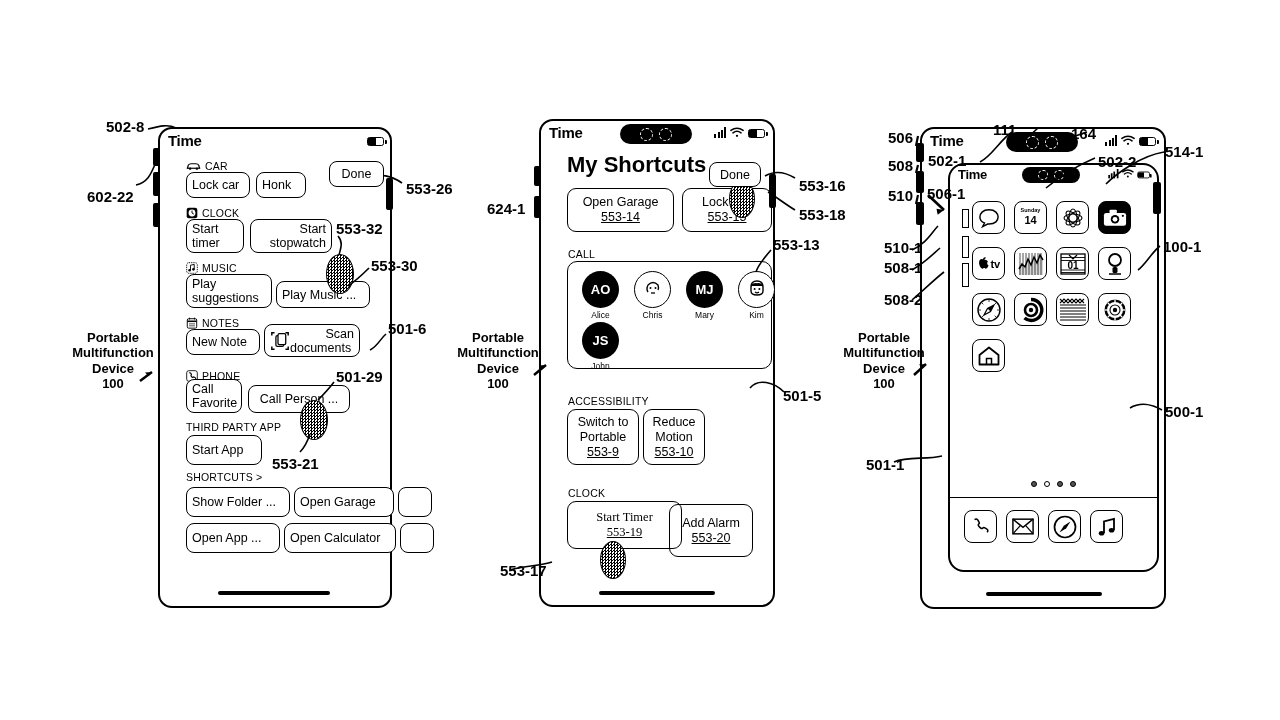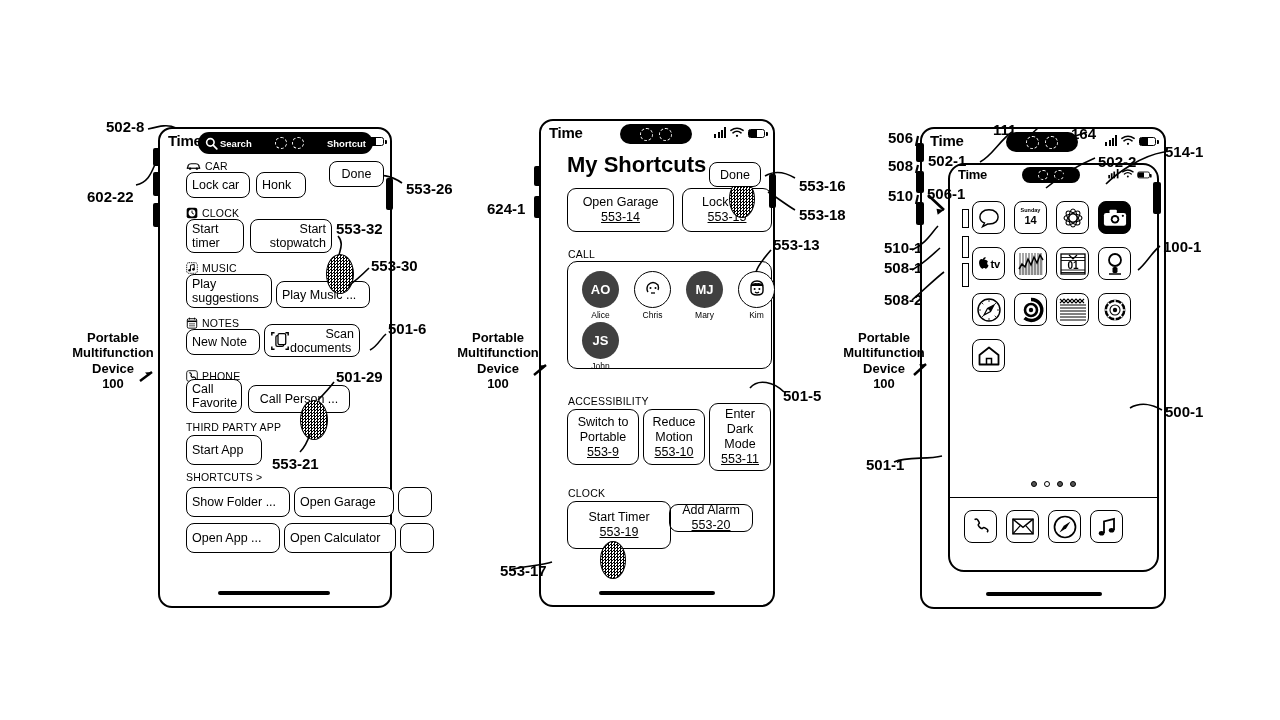--- a/index.html
+++ b/index.html
@@ -32,55 +32,39 @@
   .oval{position:absolute;border:1.5px solid #000;border-radius:50%;
         background:repeating-conic-gradient(#000 0 25%,#fff 0 50%);background-size:3px 3px;}
   
   .mtitle{font-size:22px;font-weight:bold;}
   .mchip{border:1.6px solid #000;border-radius:9px;display:flex;flex-direction:column;
          align-items:center;justify-content:center;font-size:12.5px;line-height:1.2;box-sizing:border-box;}
   .mchip u{text-decoration:underline;}
   .group{border:1.6px solid #000;border-radius:10px;box-sizing:border-box;}
   .av{width:37px;height:37px;border-radius:50%;display:flex;align-items:center;justify-content:center;
       font-size:13px;font-weight:bold;box-sizing:border-box;}
-  .av.dark{background:#404040;color:#fff;}
+  .av.dark{background:#000000;color:#fff;}
   .av.light{background:#fff;color:#000;border:1.6px solid #000;}
   .avname{font-size:8.5px;text-align:center;margin-top:2px;}
   
   .appicon{width:33px;height:33px;border:1.6px solid #000;border-radius:8px;box-sizing:border-box;
            display:flex;align-items:center;justify-content:center;background:#fff;}
   .dot{width:6px;height:6px;border-radius:50%;border:1.3px solid #000;box-sizing:border-box;}
   .dot.f{background:#555;}
   .leader{position:absolute;pointer-events:none;}
 </style>
 </head>
 <body>
 
 <div class="phone" style="left:158px;top:127px;width:230px;height:477px;">
 
   <div class="statusbar">
     <div class="stime">Time</div>
   </div>
 
-  <div style="position:absolute;left:38px;top:3px;width:175px;height:22px;background:#000;border-radius:999px;display:flex;align-items:center;justify-content:space-between;padding:0 7px;box-sizing:border-box;">
-    <span style="display:flex;align-items:center;gap:2px;">
-      <span style="display:inline-block;">
-        <svg width="13" height="13" viewBox="0 0 16 16">
-          <circle cx="6.6" cy="6.6" r="4.6" fill="none" stroke="#fff" stroke-width="2"></circle>
-          <line x1="10" y1="10" x2="14.5" y2="14.5" stroke="#fff" stroke-width="2.2" stroke-linecap="round"></line>
-        </svg>
-      </span>
-      <span style="color:#fff;font-size:9.5px;font-weight:bold;">Search</span>
-    </span>
-    <span style="display:flex;gap:5px;">
-      <span style="width:12px;height:12px;border-radius:50%;border:1.4px dashed #fff;display:block;box-sizing:border-box;"></span>
-      <span style="width:12px;height:12px;border-radius:50%;border:1.4px dashed #fff;display:block;box-sizing:border-box;"></span>
-    </span>
-    <span style="color:#fff;font-size:9.5px;font-weight:bold;">Shortcut</span>
-  </div>
   <div class="batt" style="position:absolute;right:6px;top:8px;"></div>
 
   <div class="sect abs" style="left:10px;top:31px;">
     <span>
       <svg width="15" height="10" viewBox="0 0 20 12">
         <path d="M2 9 L3 5 Q4 3 7 3 L13 3 Q16 3 17 5 L18 9" fill="none" stroke="#000" stroke-width="1.6"></path>
         <line x1="1" y1="9" x2="19" y2="9" stroke="#000" stroke-width="1.6"></line>
         <circle cx="5.5" cy="9.5" r="1.6" fill="#000"></circle>
           <circle cx="14.5" cy="9.5" r="1.6" fill="#000"></circle>
       </svg>
@@ -345,35 +329,29 @@
   <div class="mchip abs" style="left:10px;top:288px;width:72px;height:56px;">
     <span>Switch to</span>
     <span>Portable</span>
     <u>553-9</u>
     </div>
   <div class="mchip abs" style="left:86px;top:288px;width:62px;height:56px;">
     <span>Reduce</span>
     <span>Motion</span>
     <u>553-10</u>
     </div>
-  <div class="mchip abs" style="left:152px;top:282px;width:62px;height:68px;">
-    <span>Enter</span>
-    <span>Dark</span>
-    <span>Mode</span>
-    <u>553-11</u>
-    </div>
 
   <div class="sect abs" style="left:11px;top:366px;">
     <span>CLOCK</span>
     </div>
-  <div class="mchip abs" style="left:10px;top:380px;width:104px;height:48px;">
+  <div class="mchip abs" style="left:10px;top:380px;width:115px;height:48px;font-family:Liberation Serif, serif;">
     <span>Start Timer</span>
     <u>553-19</u>
     </div>
-  <div class="mchip abs" style="left:112px;top:383px;width:84px;height:28px;">
+  <div class="mchip abs" style="left:112px;top:383px;width:84px;height:53px;">
     <span>Add Alarm</span>
     <u>553-20</u>
     </div>
 
   <div class="homebar" style="left:58px;bottom:10px;width:116px;"></div>
 </div>
 
 <div class="chip" style="position:absolute;left:709px;top:162px;width:52px;height:25px;justify-content:center;z-index:6;">
   <span>Done</span>
   </div>

